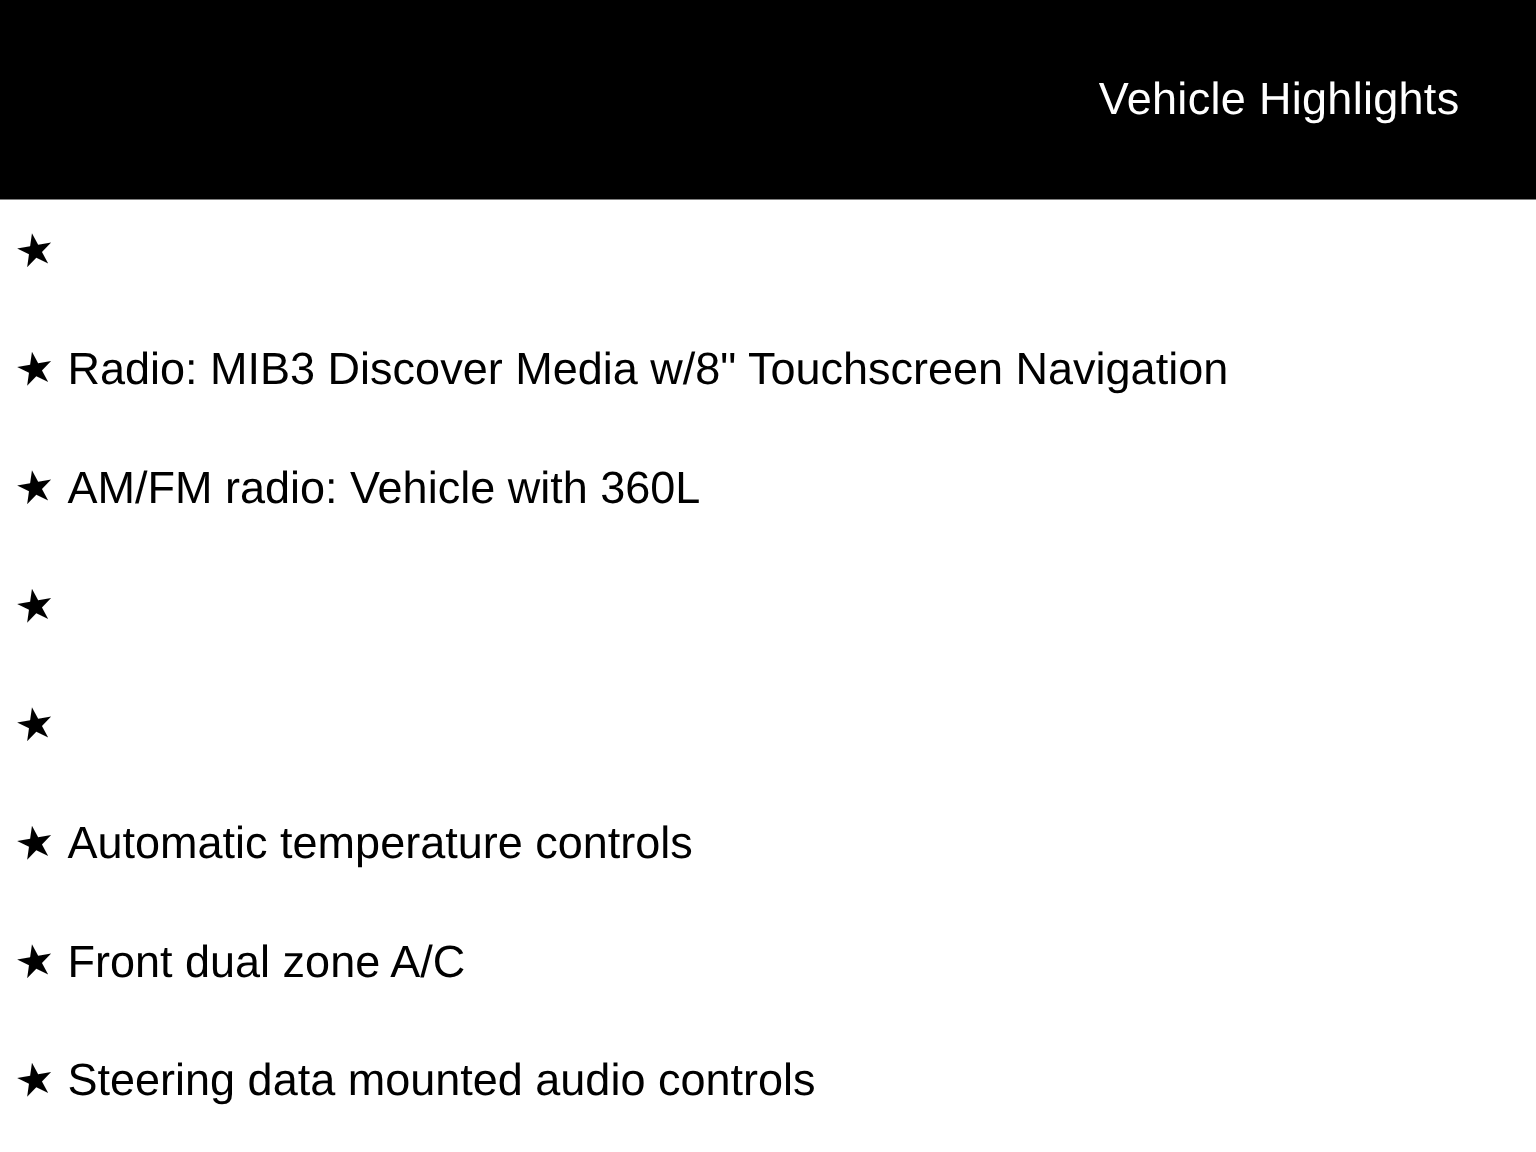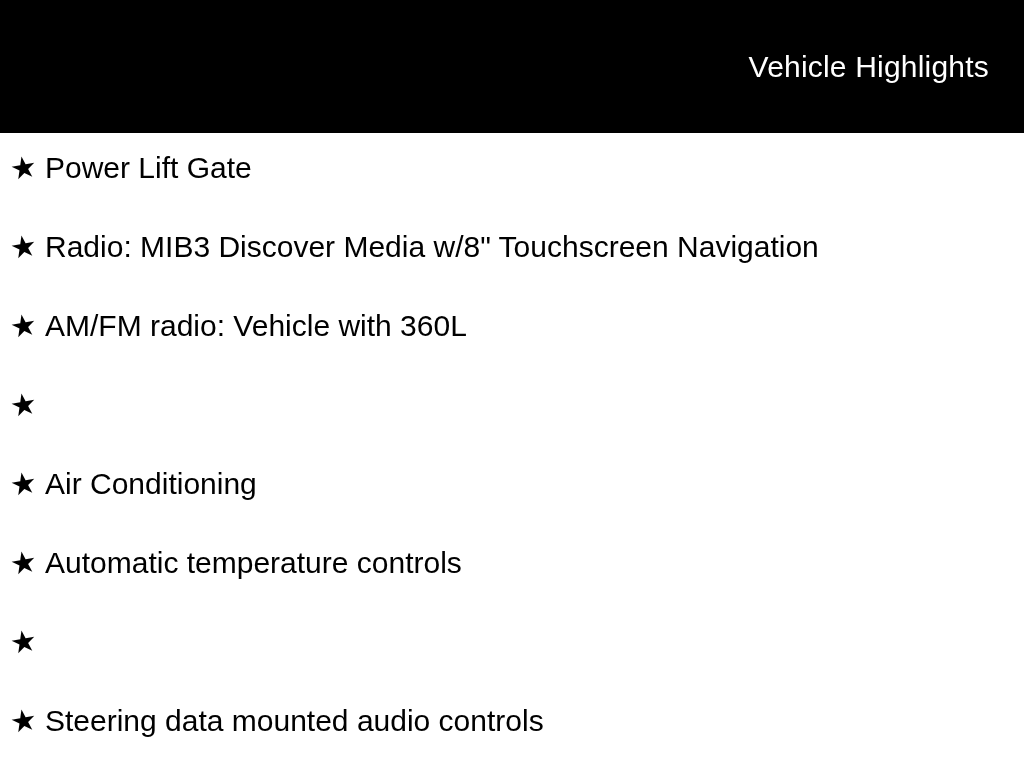--- a/index.html
+++ b/index.html
@@ -13,21 +13,21 @@
     font-family: "Liberation Sans", sans-serif;
     overflow: hidden;
   }
   .header-bar {
     width: 100%;
     height: 133px;
     background: #000000;
     display: flex;
     align-items: center;
     justify-content: flex-end;
-    padding-right: 35px;
+    padding-right: 51px;
     box-sizing: border-box;
   }
   .header-title {
     color: #ffffff;
     font-size: 30px;
     letter-spacing: 0.2px;
     white-space: nowrap;
   }
   .highlights-list {
     list-style: none;
@@ -61,41 +61,40 @@
 </head>
 <body>
 
 <header class="header-bar">
   <div class="header-title">Vehicle Highlights</div>
 </header>
 
 <ul class="highlights-list">
   <li class="highlight-item">
     <span class="star"><span class="star-glyph">★</span></span>
-    <span class="highlight-label">Power Lift Gate</span>
   </li>
   <li class="highlight-item">
     <span class="star"><span class="star-glyph">★</span></span>
     <span class="highlight-label">Radio: MIB3 Discover Media w/8" Touchscreen Navigation</span>
   </li>
   <li class="highlight-item">
     <span class="star"><span class="star-glyph">★</span></span>
     <span class="highlight-label">AM/FM radio: Vehicle with 360L</span>
   </li>
   <li class="highlight-item">
     <span class="star"><span class="star-glyph">★</span></span>
   </li>
   <li class="highlight-item">
     <span class="star"><span class="star-glyph">★</span></span>
-    <span class="highlight-label">Air Conditioning</span>
   </li>
   <li class="highlight-item">
     <span class="star"><span class="star-glyph">★</span></span>
     <span class="highlight-label">Automatic temperature controls</span>
   </li>
   <li class="highlight-item">
     <span class="star"><span class="star-glyph">★</span></span>
+    <span class="highlight-label">Front dual zone A/C</span>
   </li>
   <li class="highlight-item">
     <span class="star"><span class="star-glyph">★</span></span>
     <span class="highlight-label">Steering data mounted audio controls</span>
   </li>
 </ul>
 
 </body></html>

